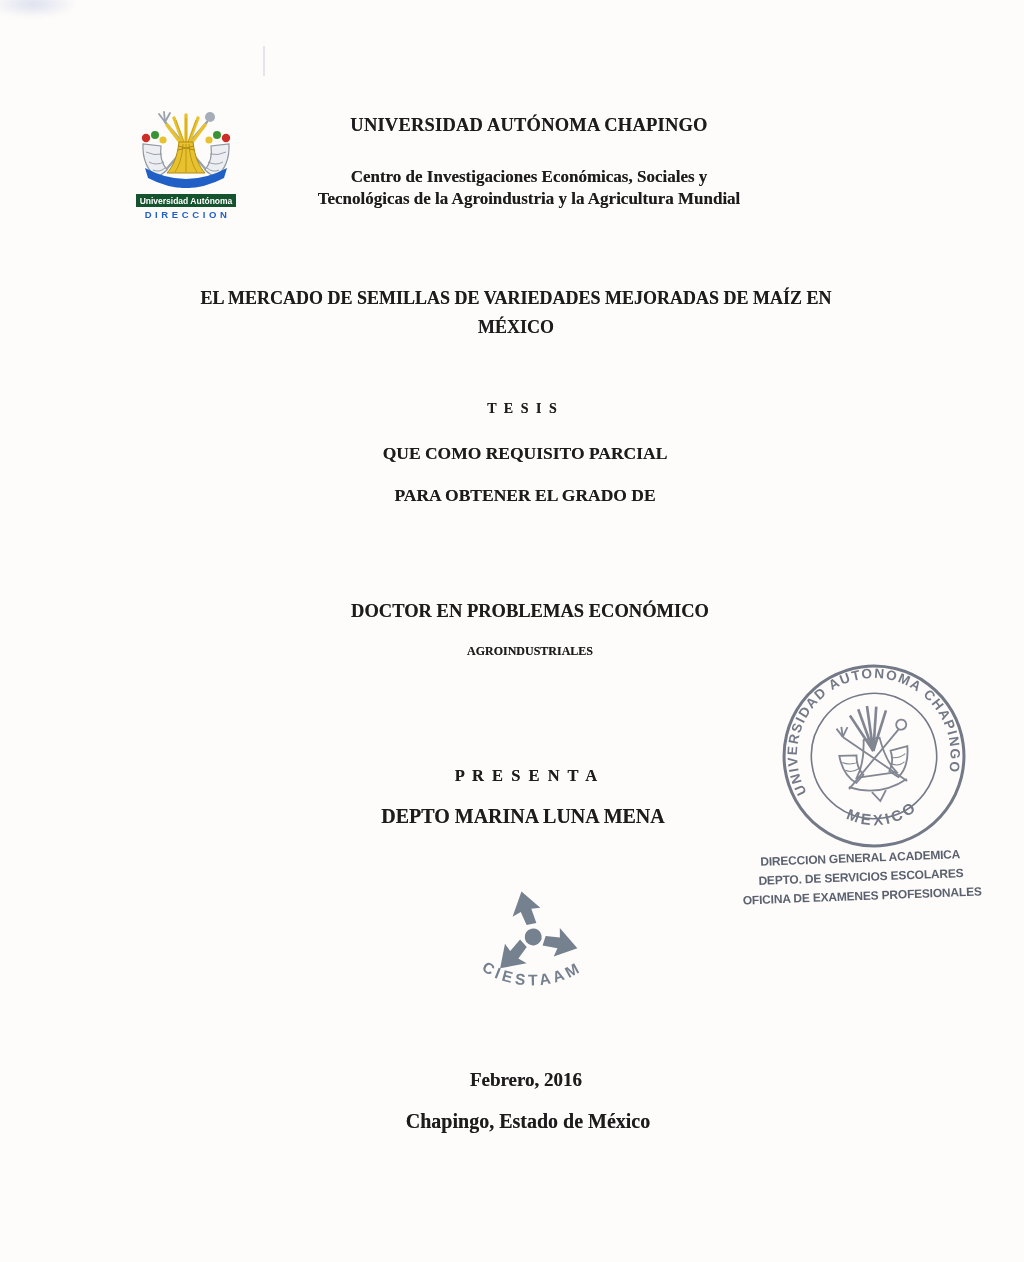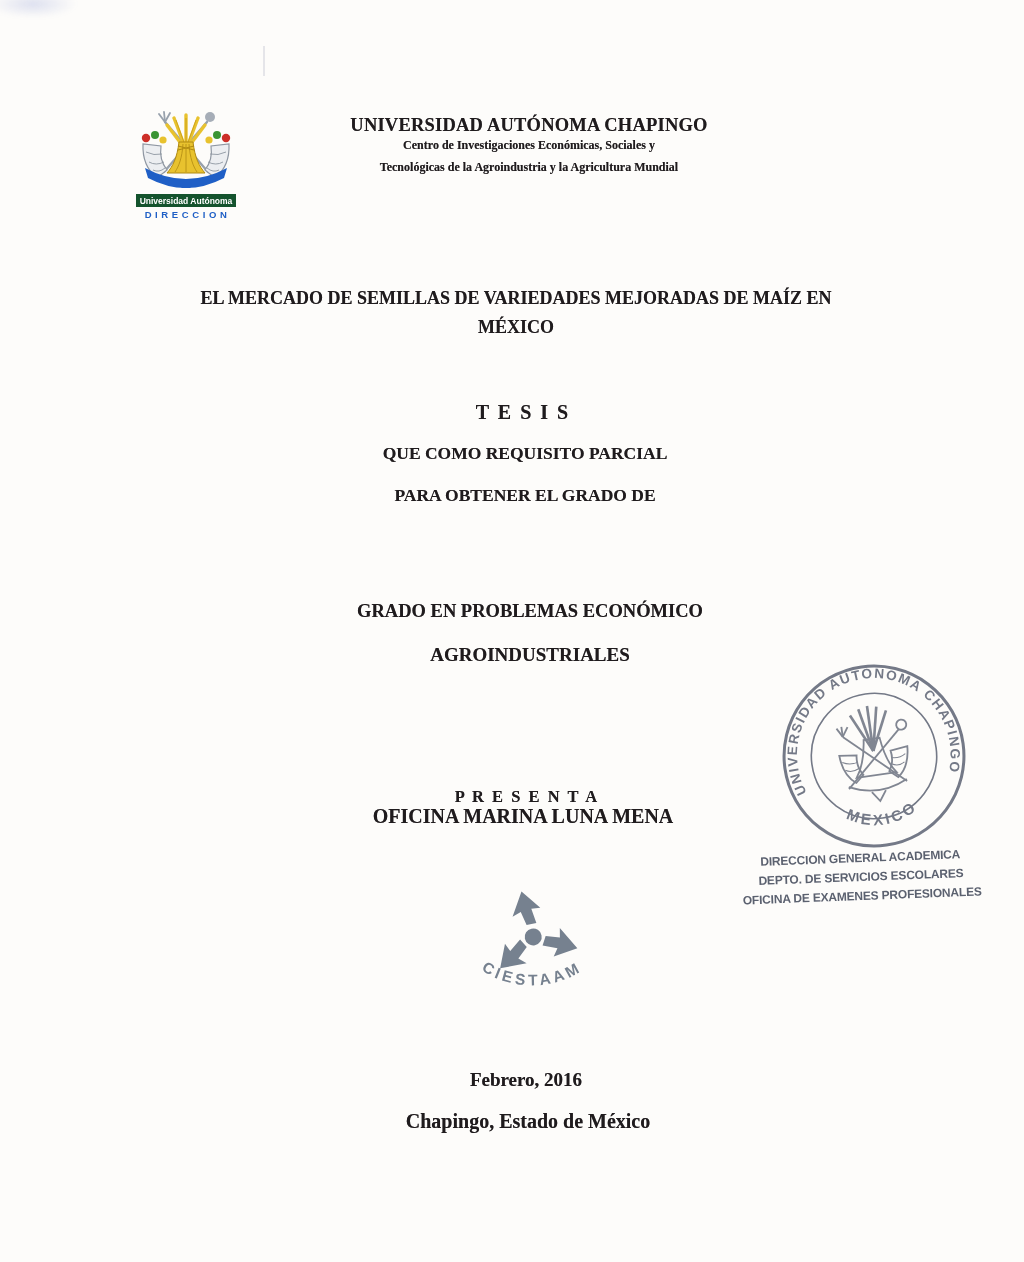--- a/index.html
+++ b/index.html
@@ -9,28 +9,28 @@
     font-family:"Liberation Serif", serif;
   }
   .page{position:absolute;inset:0;}
   .line{
     position:absolute;left:0;right:0;text-align:center;
     font-weight:bold;color:#1f1b1d;
     text-shadow:0 0 .4px rgba(20,16,20,.55);
     white-space:nowrap;
   }
   .u-name{top:115px;left:34px;font-size:18.5px;letter-spacing:.2px;}
-  .centro{top:135px;left:34px;font-size:12px;line-height:21.5px;}
+  .centro{top:166px;left:34px;font-size:17px;line-height:21.5px;}
   .title{top:284px;left:8px;font-size:18px;line-height:29px;}
-  .tesis{top:401px;left:22px;font-size:20px;letter-spacing:2px;}
+  .tesis{top:401px;left:22px;font-size:14px;letter-spacing:2px;}
   .requisito{top:443px;left:26px;font-size:17.5px;}
   .grado{top:485px;left:26px;font-size:17.5px;}
   .degree1{top:601px;left:36px;font-size:18.5px;}
-  .degree2{top:644px;left:36px;font-size:19px;}
-  .presenta{top:766px;left:30px;font-size:16.5px;letter-spacing:2px;margin-top:21px;}
+  .degree2{top:644px;left:36px;font-size:12px;}
+  .presenta{top:766px;left:30px;font-size:16.5px;letter-spacing:2px;}
   .author{top:805px;left:22px;font-size:20px;}
   .date{top:1069px;left:28px;font-size:19px;}
   .location{top:1110px;left:32px;font-size:20px;}
 
   
   .uach-logo{position:absolute;left:136px;top:110px;width:100px;}
   .uach-banner{
     margin-top:2px;background:#14532d;color:#ffffff;
     font-family:"Liberation Sans",sans-serif;font-weight:bold;font-size:8.5px;
     text-align:center;padding:2px 0 1px 0;white-space:nowrap;
@@ -132,25 +132,25 @@
 
   <div class="line title">
     <div>EL MERCADO DE SEMILLAS DE VARIEDADES MEJORADAS DE MAÍZ EN</div>
     <div>MÉXICO</div>
   </div>
 
   <div class="line tesis">T E S I S</div>
   <div class="line grado">PARA OBTENER EL GRADO DE</div>
   <div class="line requisito">QUE COMO REQUISITO PARCIAL</div>
 
-  <div class="line degree1">GRADO EN PROBLEMAS ECONÓMICO</div>
+  <div class="line degree1">DOCTOR EN PROBLEMAS ECONÓMICO</div>
   <div class="line degree2">AGROINDUSTRIALES</div>
 
   <div class="line presenta">P R E S E N T A</div>
-  <div class="line author">OFICINA MARINA LUNA MENA</div>
+  <div class="line author">DEPTO MARINA LUNA MENA</div>
 
   <svg class="seal" viewBox="0 0 190 190">
     <defs>
       <path id="sealArcTop" d="M 24,121 A 76,76 0 1 1 166,121" fill="none"></path>
       <path id="sealArcBottom" d="M 56,150 A 63,63 0 0 0 134,150" fill="none"></path>
     </defs>
     <circle cx="95" cy="95" r="89" fill="none" stroke="#565d6e" stroke-width="3"></circle>
     <circle cx="95" cy="95" r="62" fill="none" stroke="#565d6e" stroke-width="1.6"></circle>
     <text font-family="Liberation Sans, sans-serif" font-weight="bold" font-size="13.5" letter-spacing="1.5" fill="#565d6e">
       <textPath href="#sealArcTop" startOffset="50%" text-anchor="middle">UNIVERSIDAD AUTONOMA CHAPINGO</textPath>

